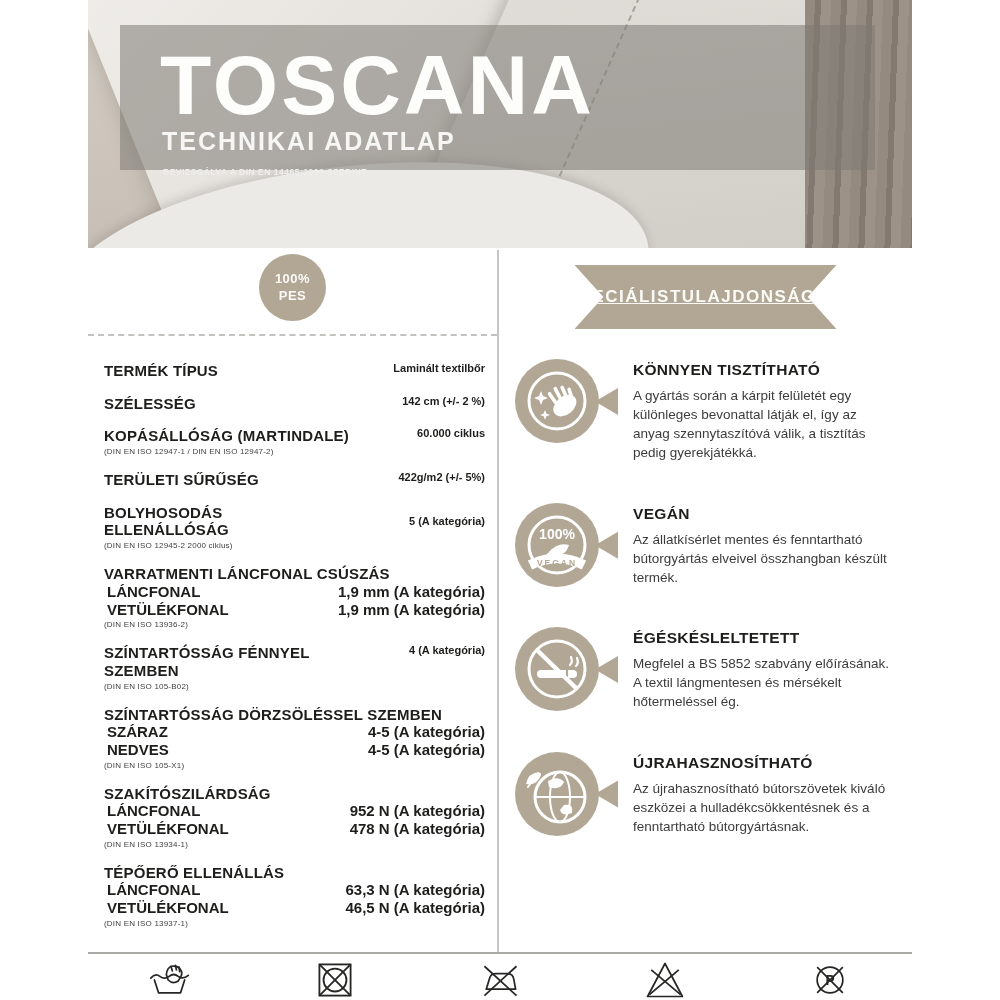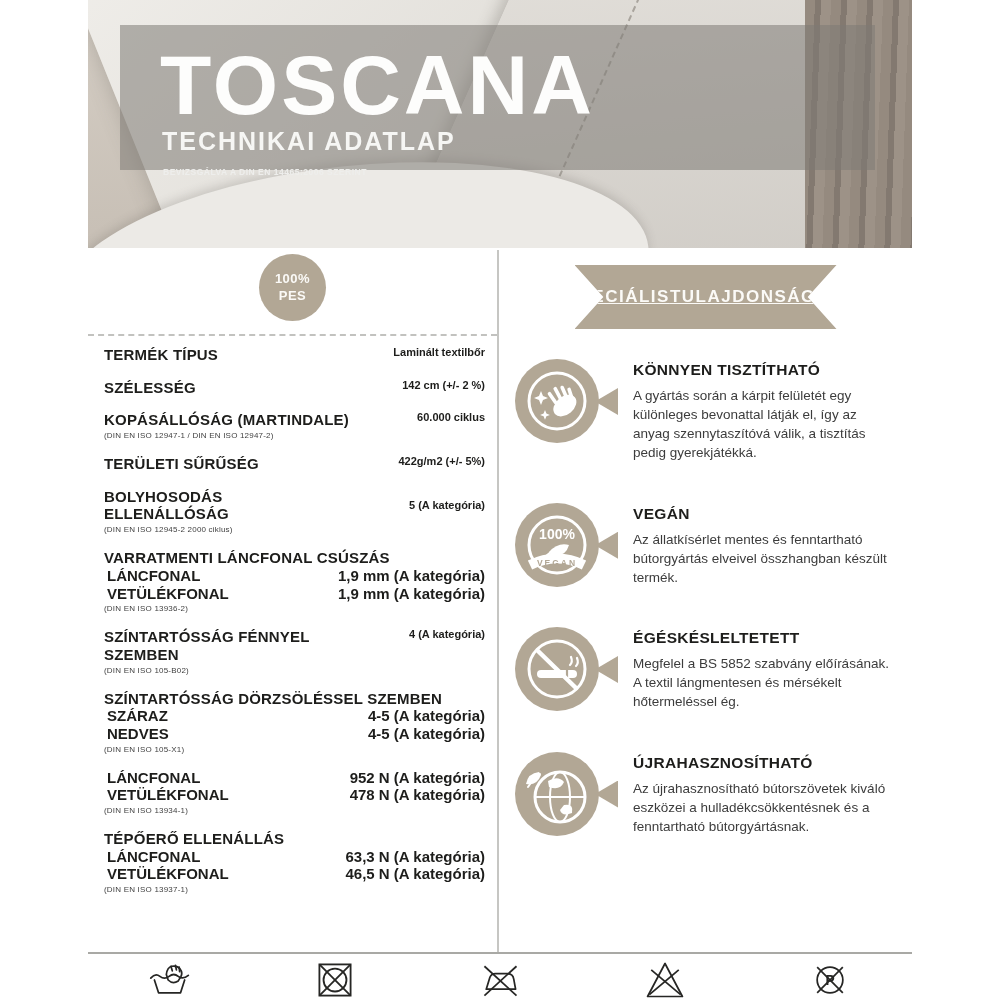--- a/index.html
+++ b/index.html
@@ -31,21 +31,21 @@
   .hero-note{position:absolute;left:43px;top:142px;font-size:8.5px;font-weight:700;letter-spacing:.5px;
         color:#eeeeec;}
 
   
   .left-col{position:absolute;left:88px;top:248px;width:409px;padding:0;box-sizing:border-box;}
   .comp-title{margin-top:8px;text-align:center;font-size:16px;font-weight:800;letter-spacing:.5px;}
   .badge{width:67px;height:67px;border-radius:50%;background:var(--accent,#b2a795);
         margin:6px auto 0 auto;display:flex;flex-direction:column;align-items:center;justify-content:center;
         color:#fbfaf7;font-size:13px;font-weight:700;line-height:1.3;letter-spacing:.5px;}
   .dashed{margin-top:13px;border-top:2.5px dashed #c2c2bf;height:0;}
-  .specs{margin-top:10px;padding:0 12px 0 16px;}
+  .specs{margin-top:26px;padding:0 12px 0 16px;}
   .spec{margin-bottom:15px;}
   .spec-main{display:flex;justify-content:space-between;align-items:flex-start;}
   .specs > div:nth-of-type(5) .spec-main{align-items:center;}
   .spec-label{font-size:15px;font-weight:800;letter-spacing:.2px;white-space:pre-line;padding-right:8px;line-height:1.18;}
   .spec-value{font-size:11px;font-weight:700;text-align:right;white-space:pre-line;line-height:1.18;flex:0 0 auto;}
   .spec-value:empty{display:none;}
   .spec-sub{font-size:8px;color:#3f3f3f;margin-top:2px;letter-spacing:.2px;}
   .spec-sub:empty{display:none;}
   .pair{display:flex;justify-content:space-between;padding-left:3px;line-height:1.18;}
   .pair-name{font-size:15px;font-weight:800;}
@@ -200,20 +200,24 @@
                 <div class="pair-value">4-5 (A kategória)</div>
               </div>
             <div class="pair">
                 <div class="pair-name">NEDVES</div>
                 <div class="pair-value">4-5 (A kategória)</div>
               </div>
           </div>
           <div class="spec-sub">(DIN EN ISO 105-X1)</div>
         </div>
         <div class="spec">
+          <div class="spec-main">
+            <div class="spec-label">SZAKÍTÓSZILÁRDSÁG</div>
+
+          </div>
           <div class="spec-rows">
 
           <div class="pair">
                 <div class="pair-name">LÁNCFONAL</div>
                 <div class="pair-value">952 N (A kategória)</div>
               </div>
             <div class="pair">
                 <div class="pair-name">VETÜLÉKFONAL</div>
                 <div class="pair-value">478 N (A kategória)</div>
               </div>

